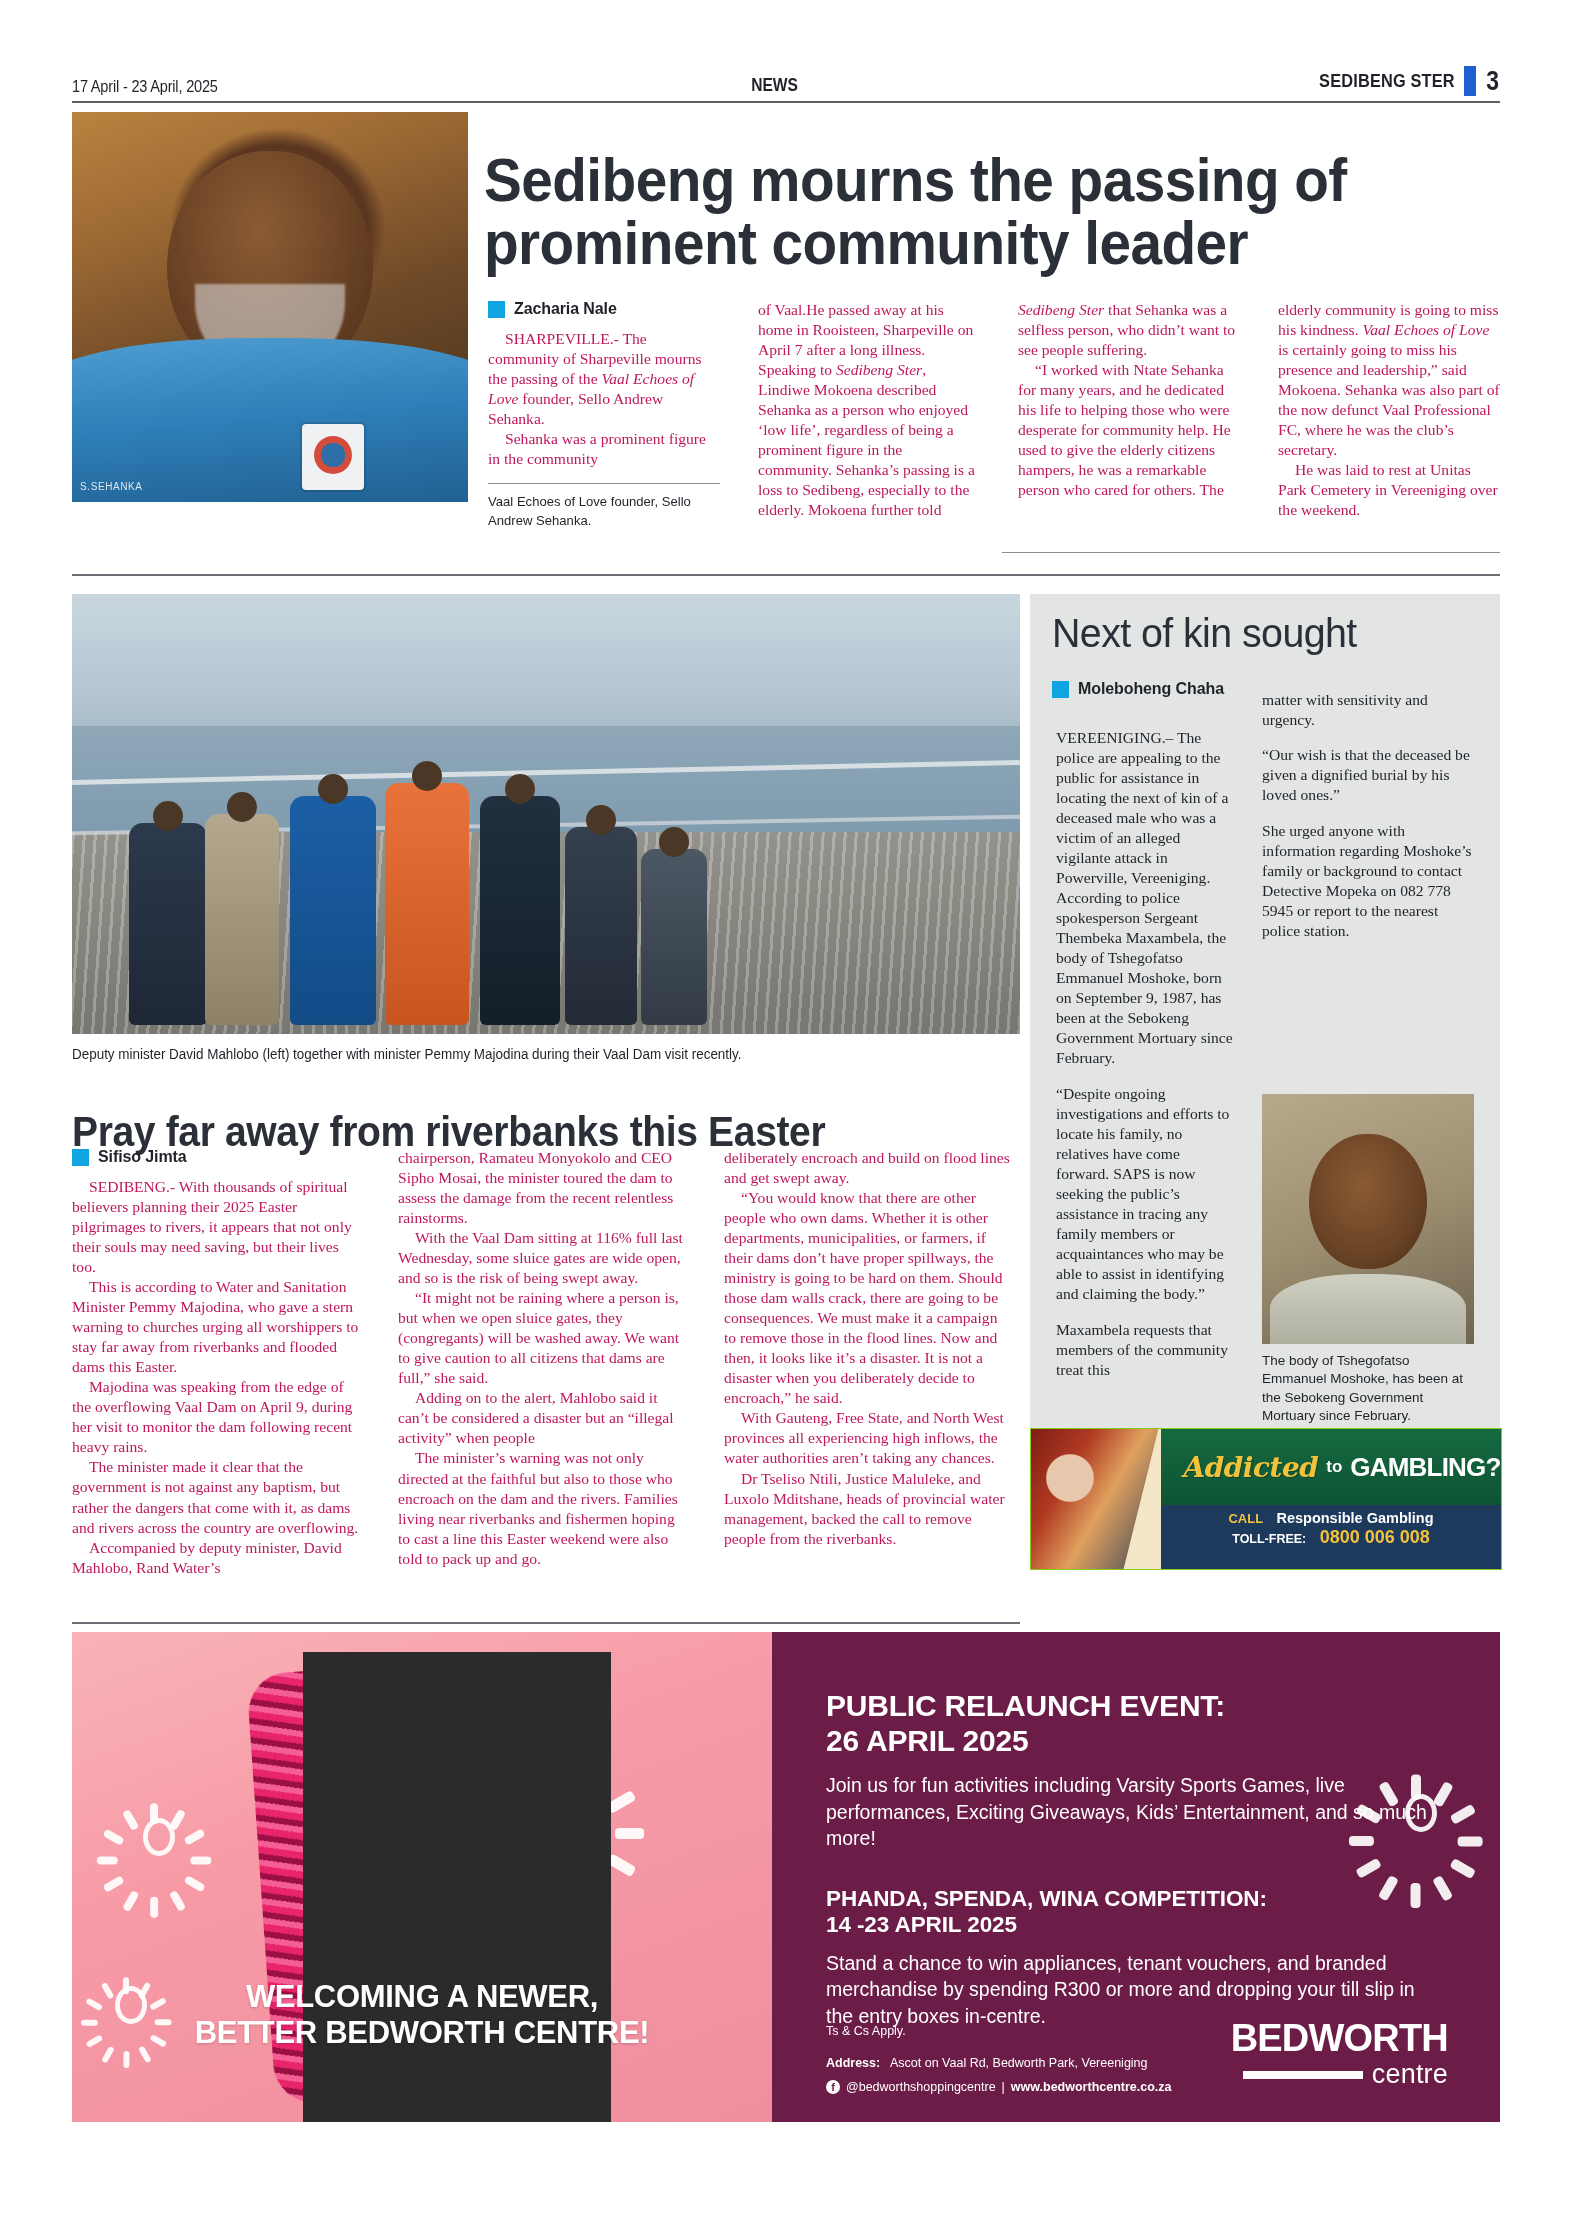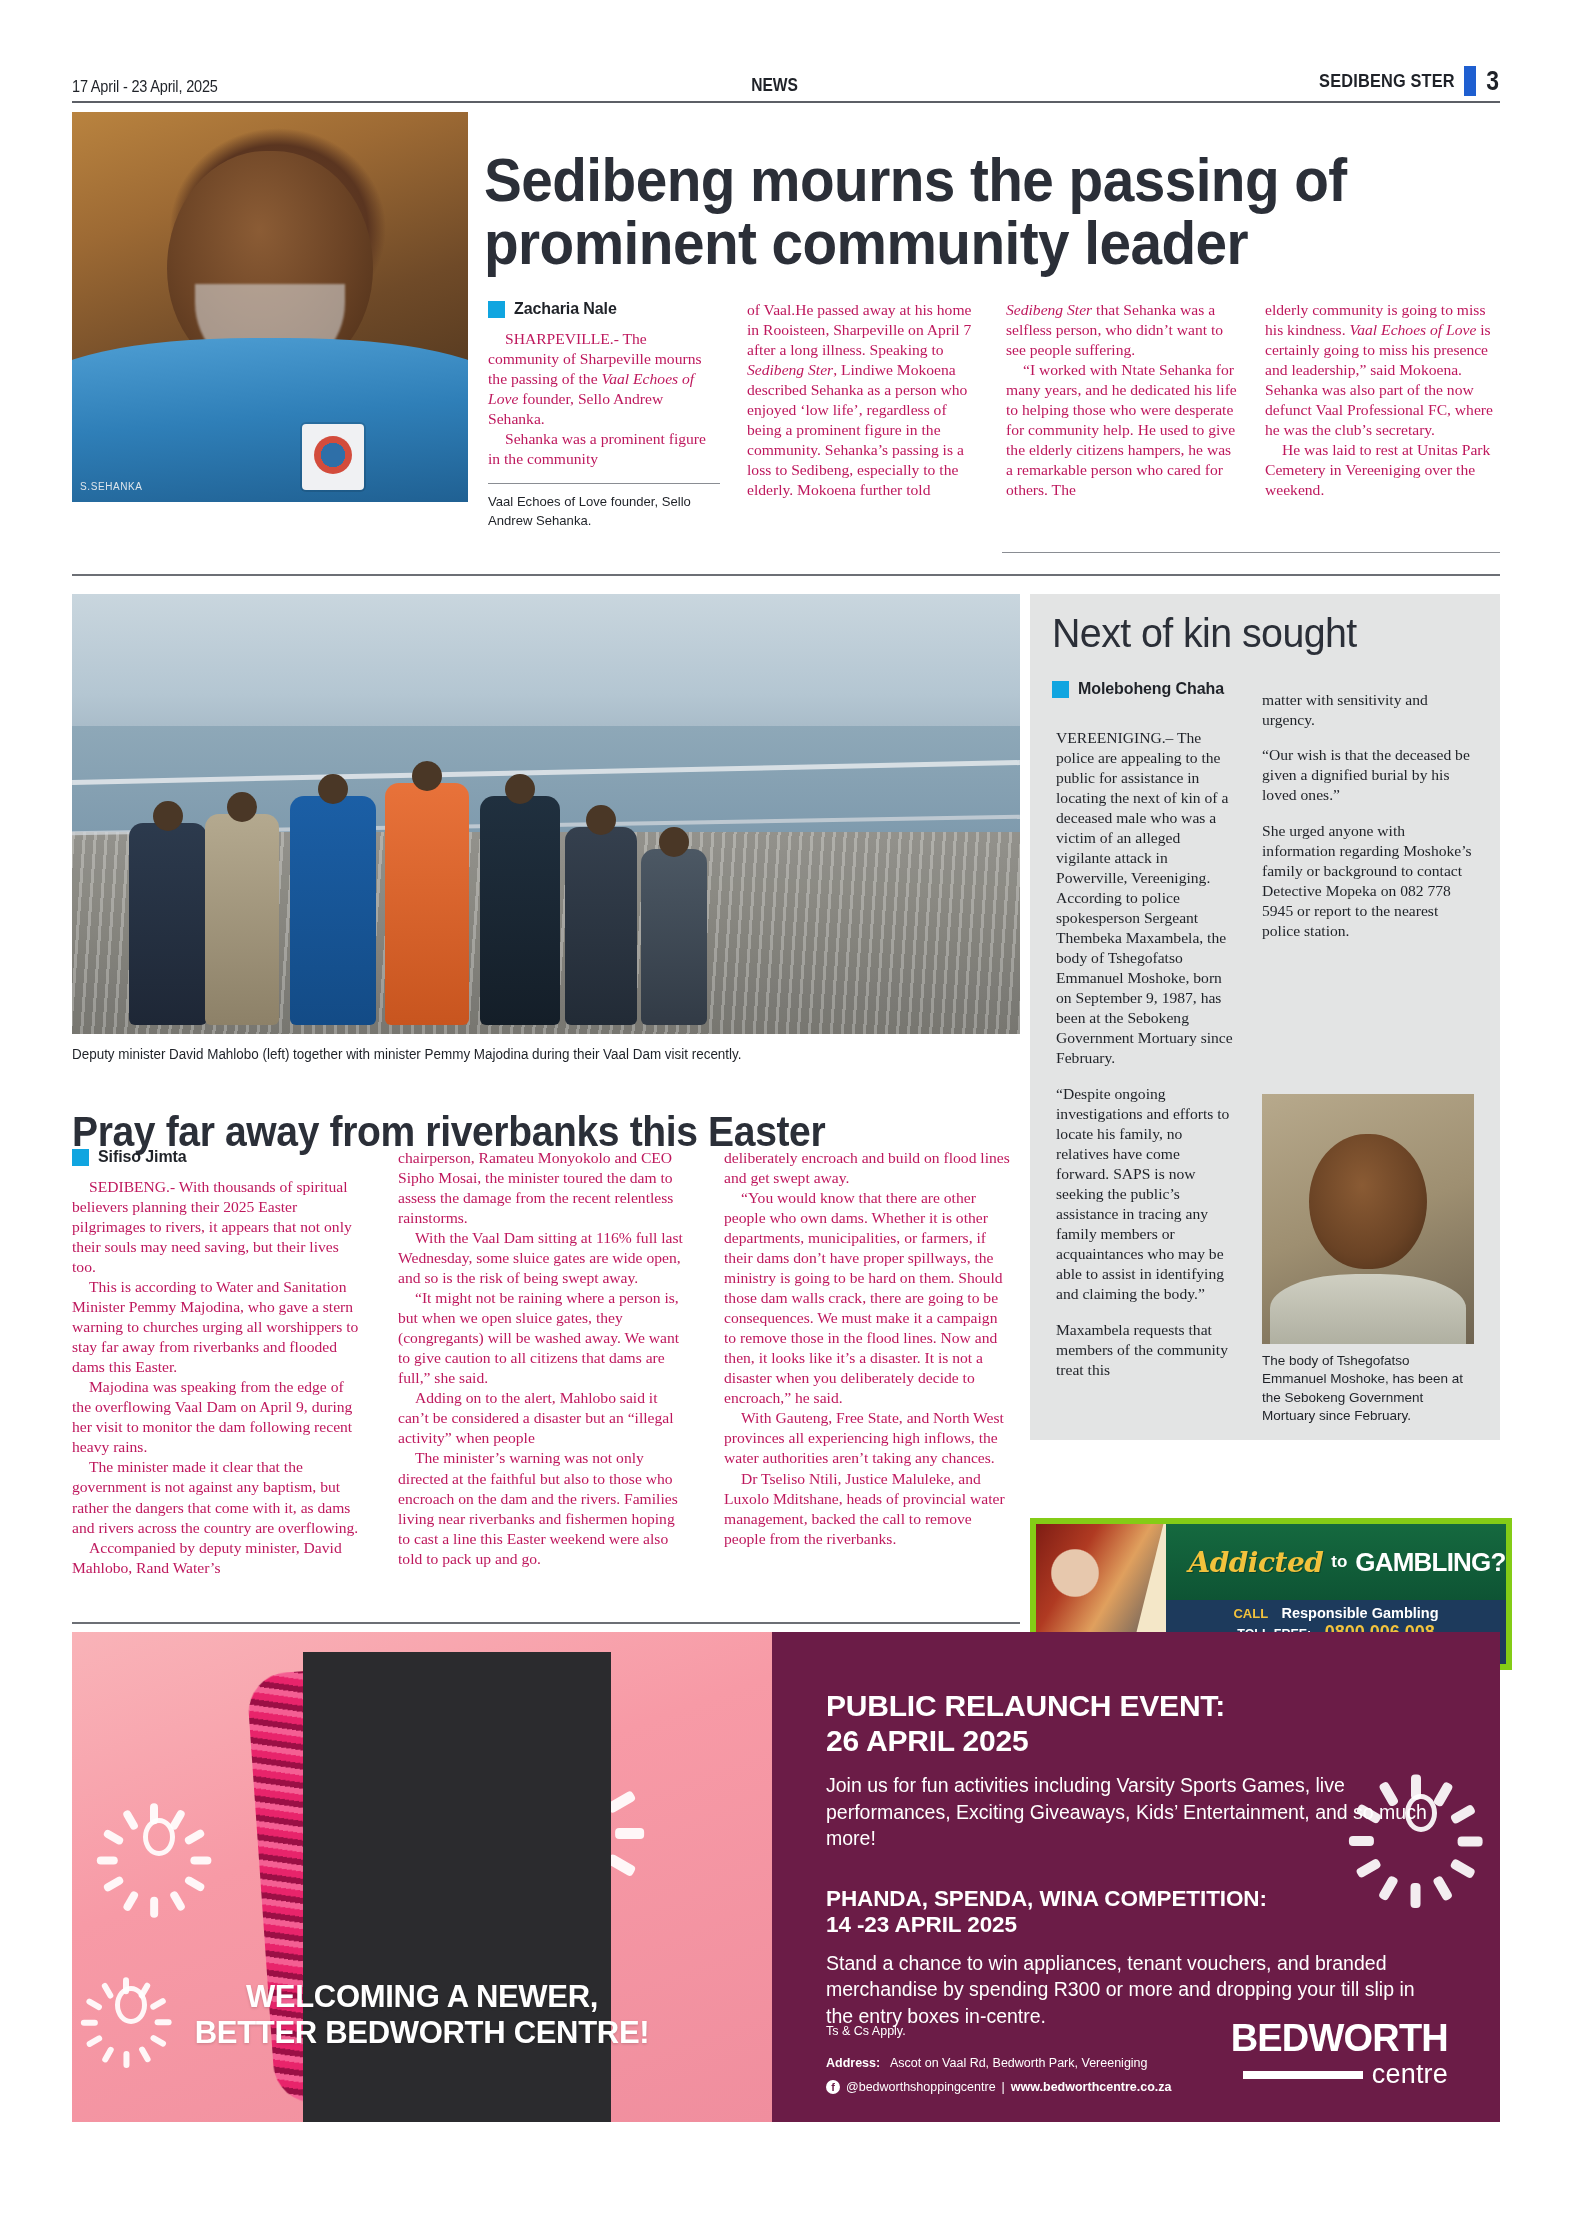--- a/index.html
+++ b/index.html
@@ -186,21 +186,21 @@
   }
   .serif-col p { margin: 0; }
   .serif-col p.ind { text-indent: 17px; }
   .serif-col i { font-style: italic; }
 
   .a1-cols {
     position: absolute;
     left: 488px; top: 300px;
     width: 1012px;
     display: flex;
-    gap: 0;
+    gap: 12px;
   }
   .a1-col { width: 233px; margin-right: 26px; }
   .a1-col:last-child { margin-right: 0; }
 
   .cap-rule {
     width: 232px; height: 1px;
     background: #8a8d93;
     margin: 14px 0 9px 0;
   }
   .photo-caption {
@@ -385,23 +385,23 @@
     left: 232px; top: 758px;
     width: 212px;
     font-size: 13.5px;
     line-height: 1.36;
     color: #1f2228;
   }
 
   
   .gamble-ad {
     position: absolute;
-    left: 1030px; top: 1518px;
+    left: 1030px; top: 1428px;
     width: 470px; height: 140px;
-    border: 6px solid #84cc16;
+    border: 1px solid #84cc16;
     background: #4d7c0f;
     overflow: hidden;
     display: flex;
   }
   .gamble-photo {
     width: 130px; height: 100%;
     background:
       radial-gradient(circle at 30% 35%, #e7c8ad 0 18%, rgba(0,0,0,0) 19%),
       linear-gradient(120deg, #7e1d14 0%, #b03a22 30%, #e0a05e 55%, #2e3f5a 100%);
     position: relative;

